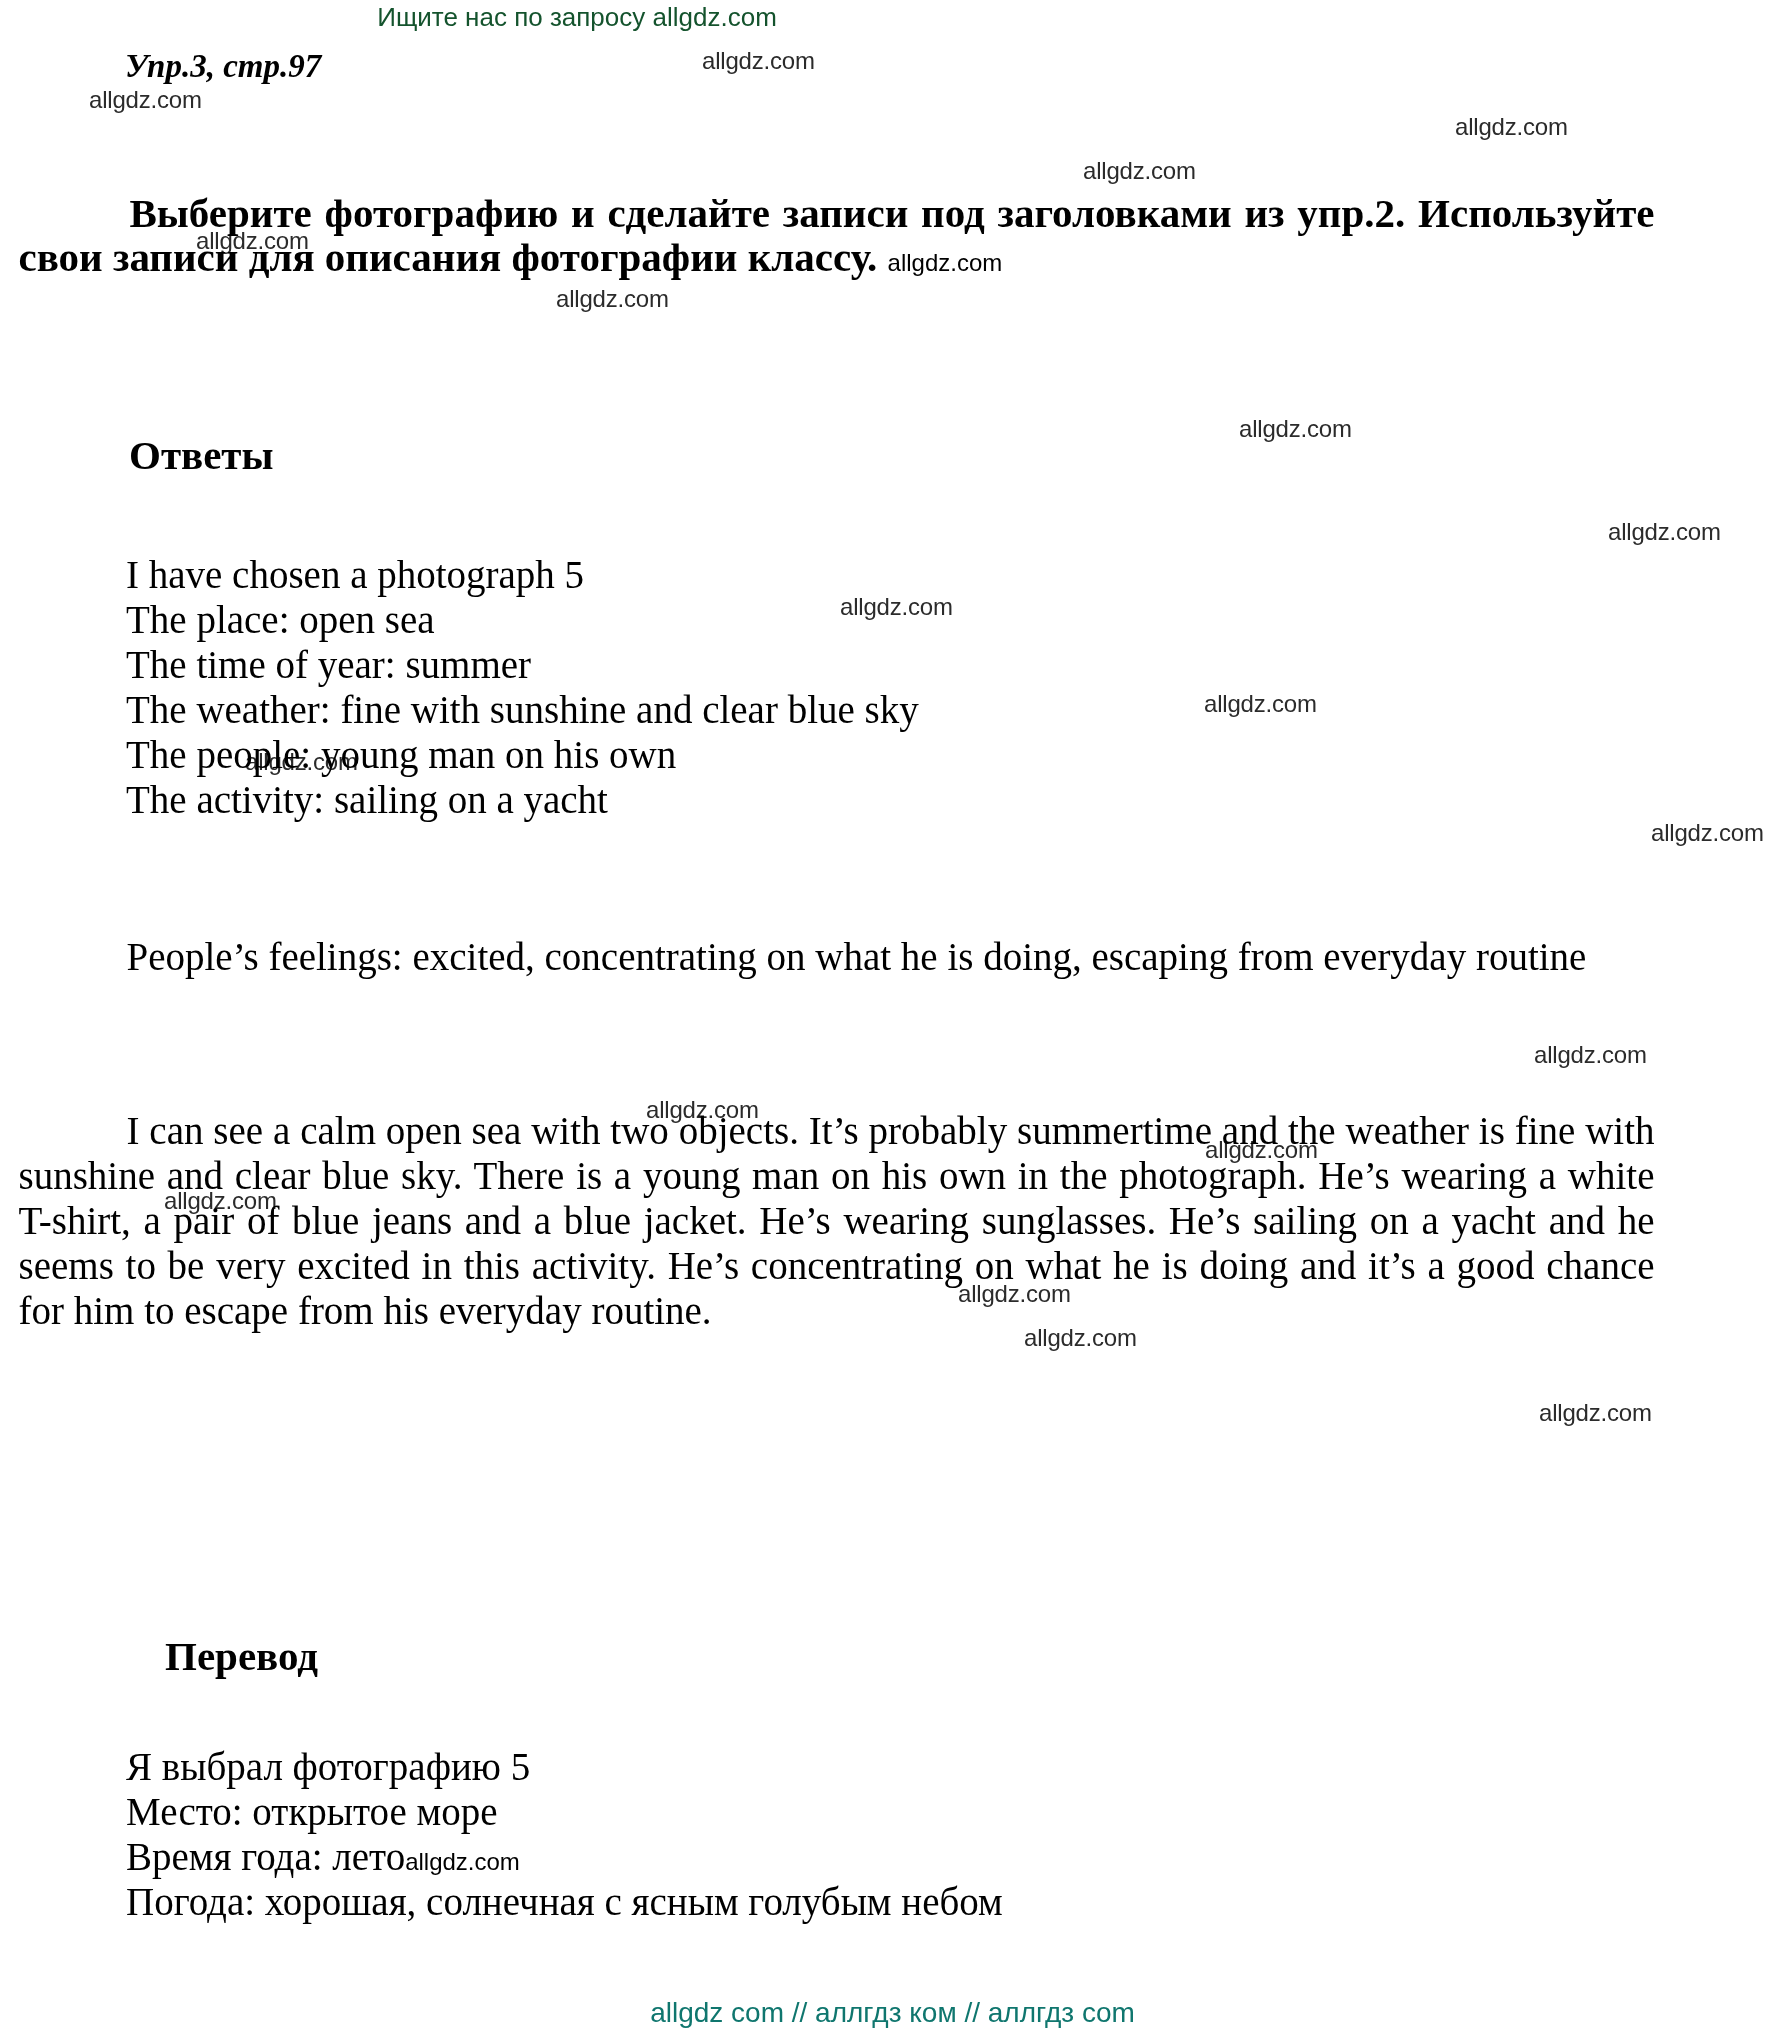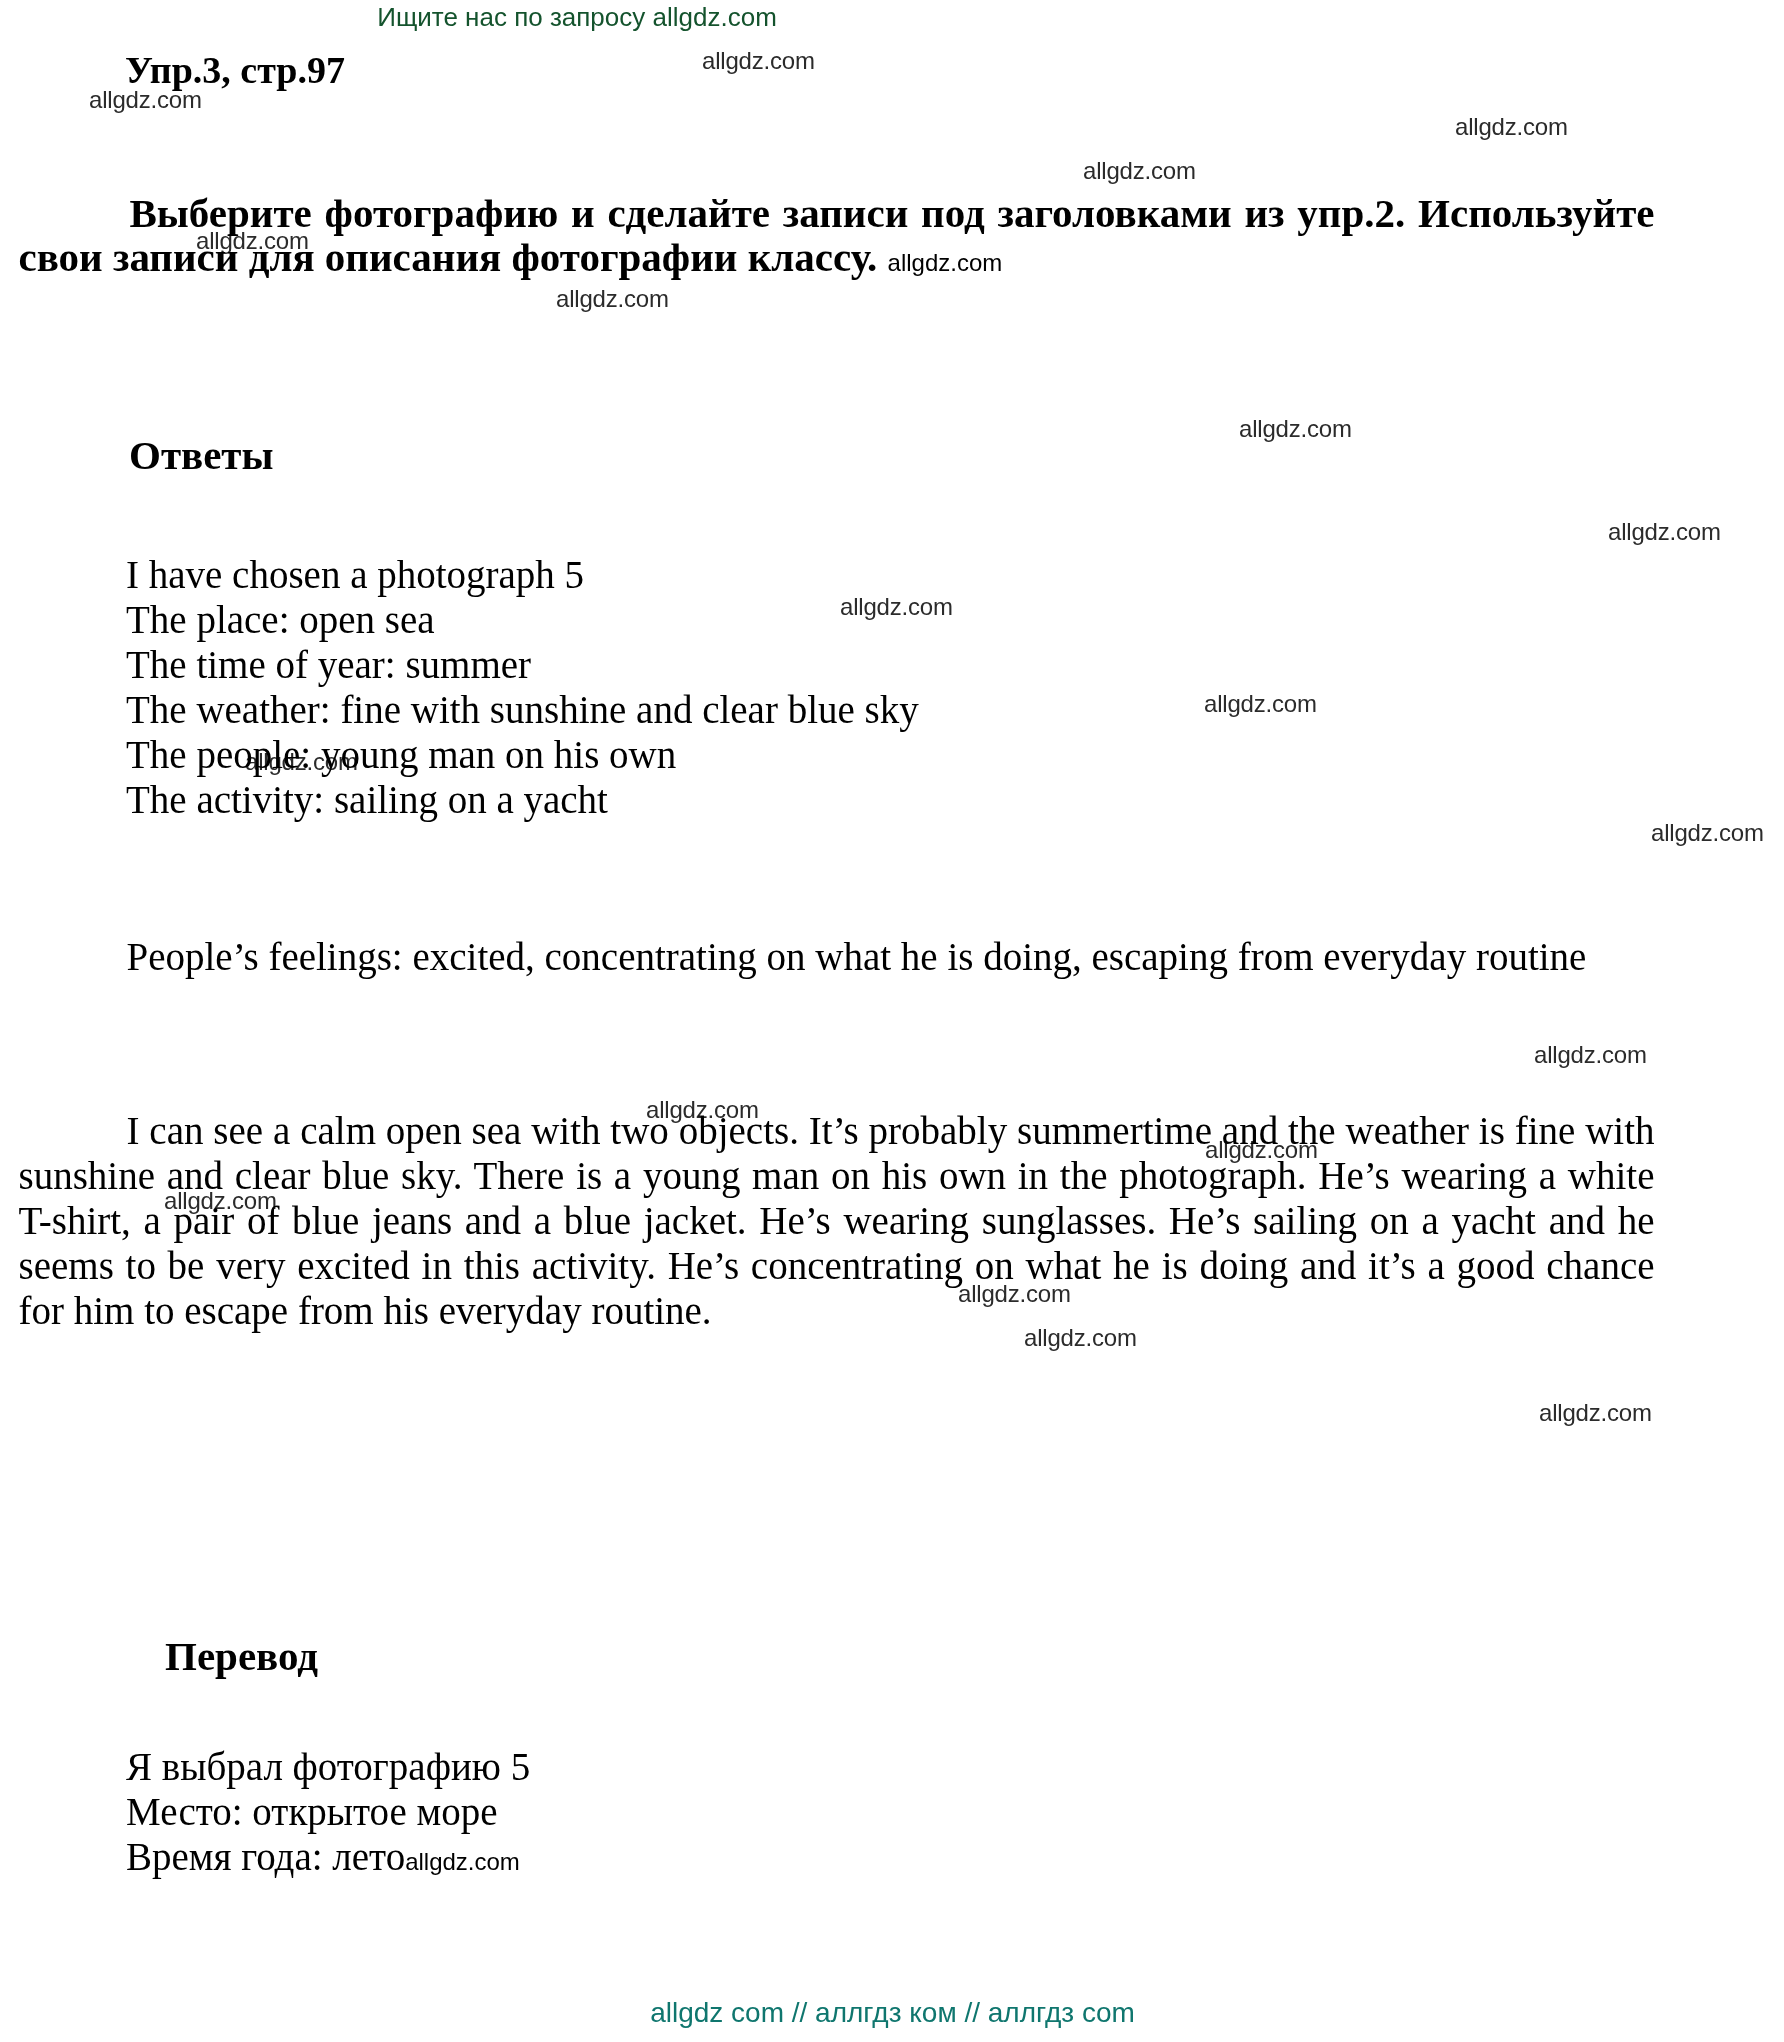--- a/index.html
+++ b/index.html
@@ -45,23 +45,24 @@
     left: 0;
     top: 0;
     width: 1661px;
     height: 2042px;
   }
 
   .ex-title {
     position: absolute;
     left: 125px;
     top: 48px;
-    font-size: 38px;
-    font-weight: bold;
-    white-space: nowrap;
+    font-size: 33px;
+    font-weight: bold;
+    white-space: nowrap;
+    font-style: italic;
   }
 
   .task {
     position: absolute;
     left: 18.5px;
     top: 175px;
     width: 1636px;
     font-size: 41px;
     font-weight: bold;
     line-height: 1.08;
@@ -210,18 +211,19 @@
   <div class="body-para">
     <span>I can see a calm open sea with two objects. It’s probably summertime and the weather is fine with sunshine and clear blue sky. There is a young man on his own in the photograph. He’s wearing a white T-shirt, a pair of blue jeans and a blue jacket. He’s wearing sunglasses. He’s sailing on a yacht and he seems to be very excited in this activity. He’s concentrating on what he is doing and it’s a good chance for him to escape from his everyday routine.</span>
   </div>
 
   <div class="h-translation">Перевод</div>
 
   <div class="translation">
     <div class="nline">Я выбрал фотографию 5</div>
     <div class="nline">Место: открытое море</div>
     <div class="nline"><span>Время года: лето</span><span class="wm-inline">allgdz.com</span></div>
+    <div class="nline">Погода: хорошая, солнечная с ясным голубым небом</div>
   </div>
 
 </div>
 
 <div class="footer" style="color: #0f766e;">allgdz com  //  аллгдз ком  //  аллгдз com</div>
 
 
 </body></html>

